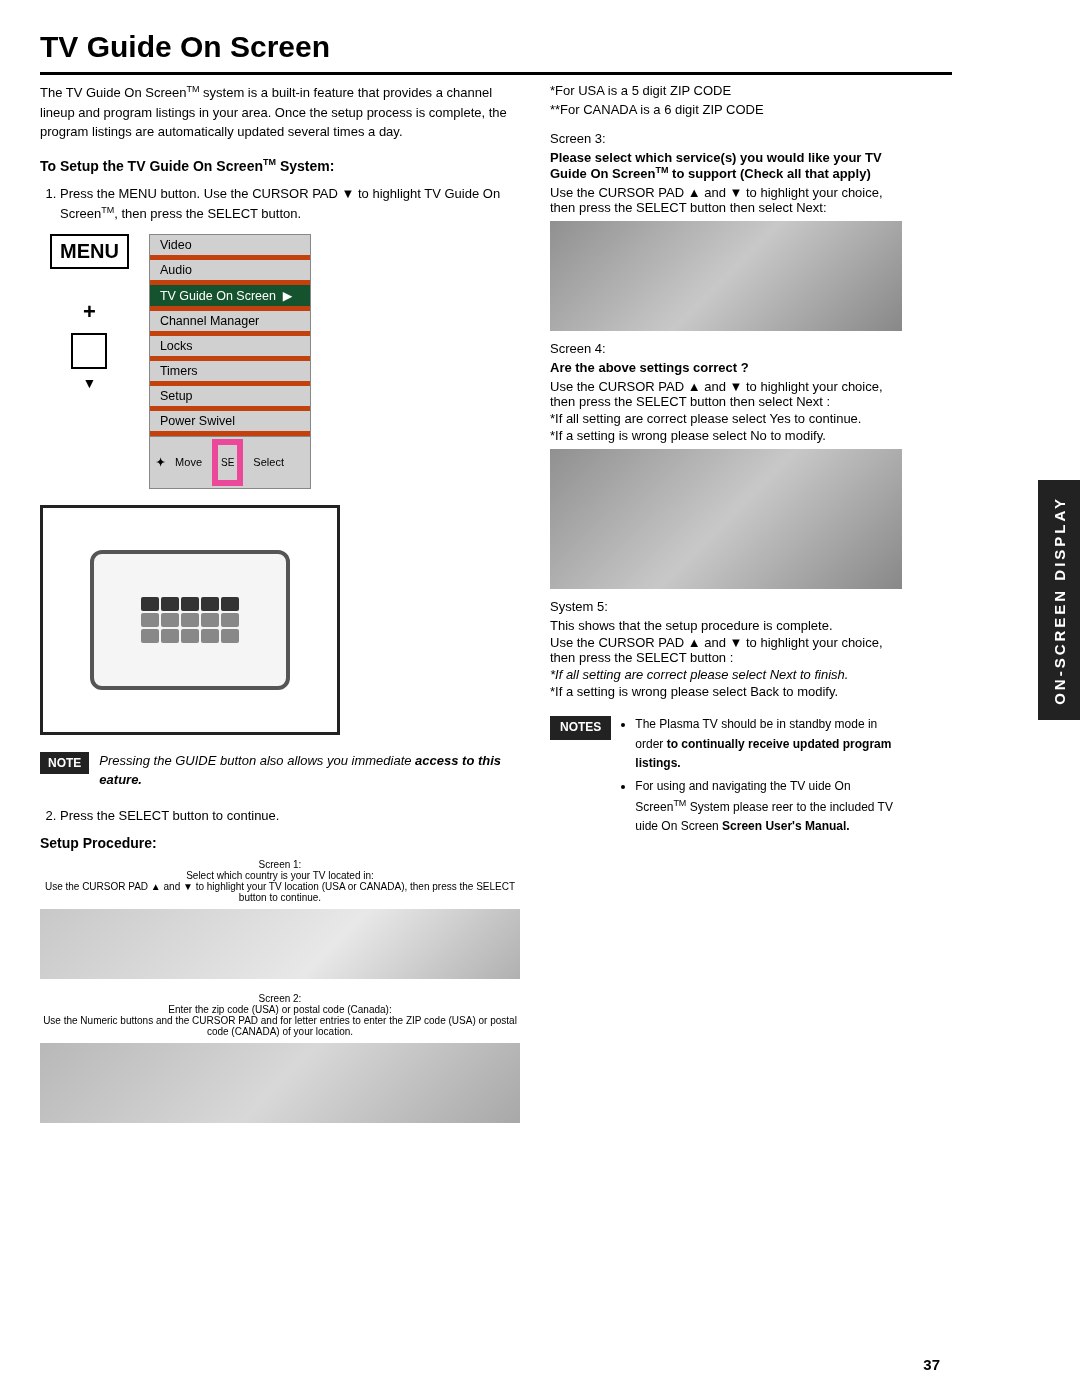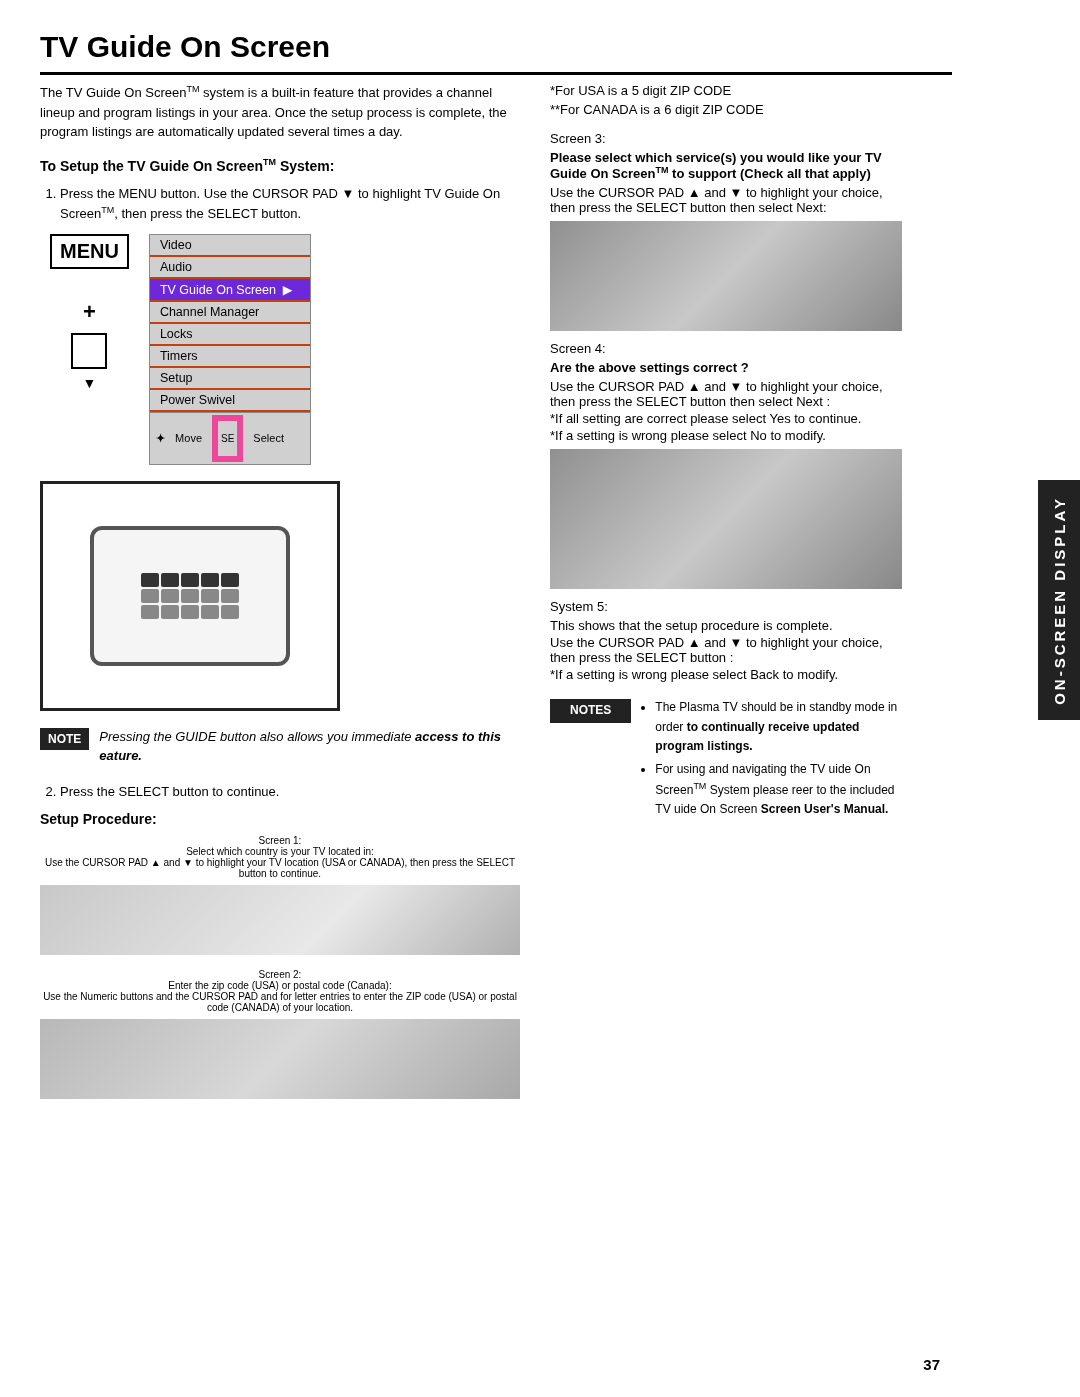--- a/index.html
+++ b/index.html
@@ -131,26 +131,26 @@
       background: #fff;
     }
     .menu-items-box {
       background: #fff;
       border: 1px solid #888;
     }
     .menu-item {
       padding: 3px 10px;
       font-size: 12.5px;
       background: #d0d0d0;
-      border-bottom: 2px solid #c2410c;
+      border-bottom: 5px solid #c2410c;
       min-width: 160px;
       color: #000;
     }
     .menu-item.active {
-      background: #6d28d9;
+      background: #14532d;
       color: #fff;
     }
     .menu-bottom-bar {
       background: #d0d0d0;
       padding: 2px 6px;
       font-size: 11px;
       display: flex;
       gap: 10px;
       align-items: center;
       border-top: 1px solid #888;
@@ -260,21 +260,21 @@
       gap: 10px;
       margin-top: 16px;
       font-size: 12px;
       line-height: 1.6;
     }
     .notes-label {
       background: #222;
       color: #fff;
       font-size: 12px;
       font-weight: bold;
-      padding: 2px 20px;
+      padding: 2px 10px;
       flex-shrink: 0;
       margin-top: 1px;
     }
     .notes-list {
       list-style: disc;
       padding-left: 14px;
     }
     .notes-list li {
       margin-bottom: 4px;
     }
@@ -444,20 +444,21 @@
         <p style="font-size:13px; margin-bottom:2px;">Use the CURSOR PAD ▲ and ▼ to highlight your choice, then press the SELECT button then select Next :</p>
         <p style="font-size:13px; margin-bottom:2px;">*If all setting are correct please select Yes to continue.</p>
         <p style="font-size:13px; margin-bottom:4px;">*If a setting is wrong please select No to modify.</p>
         <div class="right-screen-image medium"></div>
       </div>
 
       <div class="right-col-screen-container">
         <p style="font-size:13px; margin-bottom:4px;">System 5:</p>
         <p style="font-size:13px; margin-bottom:2px;">This shows that the setup procedure is complete.</p>
         <p style="font-size:13px; margin-bottom:2px;">Use the CURSOR PAD ▲ and ▼ to highlight your choice, then press the SELECT button :</p>
+        <p style="font-size:13px; font-style:italic; margin-bottom:2px;">*If all setting are correct please select Next to finish.</p>
         <p style="font-size:13px; margin-bottom:6px;">*If a setting is wrong please select Back to modify.</p>
       </div>
 
       <div class="notes-box">
         <span class="notes-label">NOTES</span>
         <ul class="notes-list">
           <li>
             The Plasma TV should be in standby mode in order <strong>to continually receive updated program listings.</strong>
           </li>
           <li>

